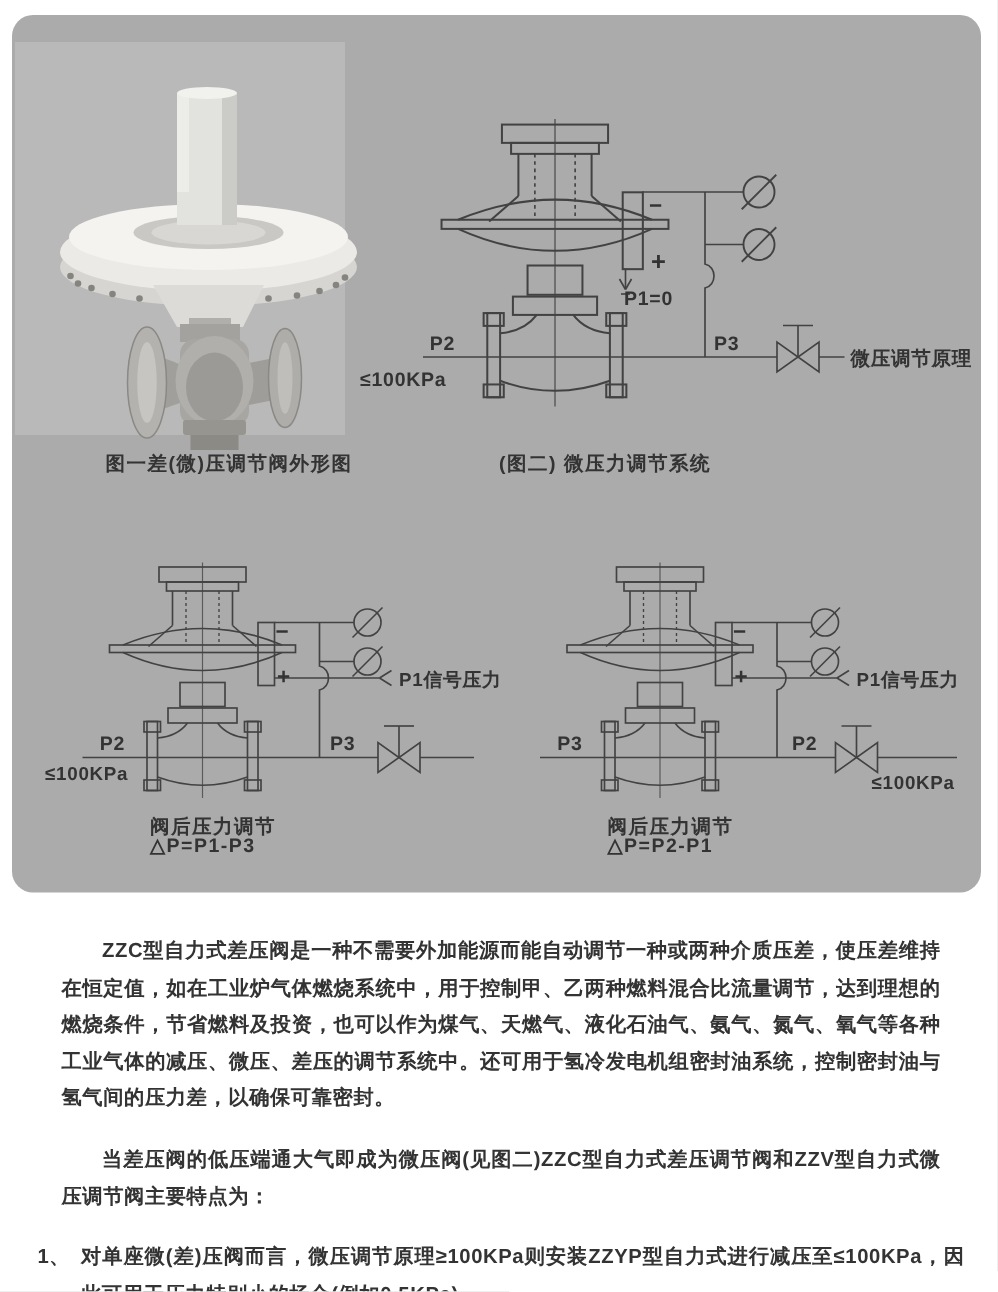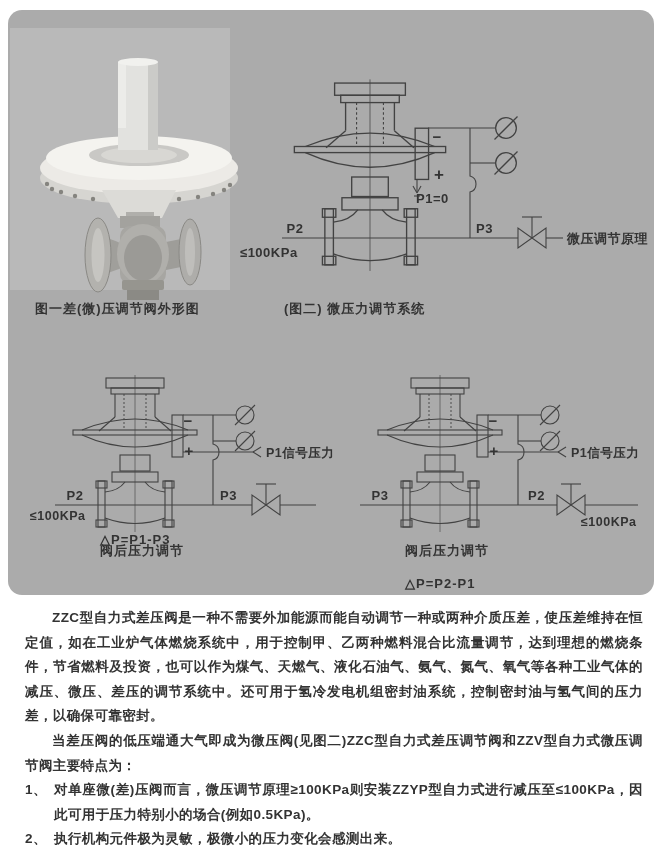--- a/index.html
+++ b/index.html
@@ -11,24 +11,24 @@
   
   .dln, #reg-valve *, #gauge *, #globe *{stroke:#424242;fill:none;stroke-width:1.1}
   #reg-valve .cl{stroke-width:0.8;stroke:#5a5a5a}
   #reg-valve .spr{stroke-dasharray:2,2;stroke-width:0.9}
   text{font-family:"Liberation Sans",sans-serif;font-weight:bold;fill:#333333}
   .f13{font-size:13px;letter-spacing:.5px}
   .f12{font-size:12.5px;letter-spacing:.5px}
   .f15{font-size:15px}
   .f17{font-size:17px}
   .cap{position:absolute;font-size:13px;font-weight:bold;color:#333333;letter-spacing:1px;white-space:nowrap}
-  .cap.center{text-align:left}
+  .cap.center{text-align:right}
   .bodytext{position:absolute;left:25px;top:606px;width:618px;font-size:13.5px;font-weight:bold;
             color:#333333;line-height:24.6px;text-align:justify;letter-spacing:.4px}
-  .bodytext p{margin:0;text-indent:2em}
+  .bodytext p{margin:16px;text-indent:2em}
   .item{display:flex}
   .item .marker{flex:0 0 29px}
   .item .txt{flex:1;text-align:justify}
 </style>
 </head>
 <body>
 
 <div class="page">
 
   <svg width="0" height="0" style="position:absolute">
@@ -192,24 +192,24 @@
     <text class="f13" x="380" y="500" text-anchor="middle">P3</text>
     <text class="f13" x="528" y="500">P2</text>
     <text class="f12" x="581" y="526">≤100KPa</text>
     <text class="f12" x="571" y="457">P1信号压力</text>
   </svg>
 
   <div class="cap center" style="left:35px;top:300px;width:200px">图一差(微)压调节阀外形图</div>
   <div class="cap center" style="left:284px;top:300px;width:190px">(图二) 微压力调节系统</div>
 
   <div class="cap" style="left:100px;top:542px">阀后压力调节</div>
-  <div class="cap" style="left:100px;top:532px">△P=P1-P3</div>
+  <div class="cap" style="left:100px;top:556px">△P=P1-P3</div>
 
   <div class="cap" style="left:405px;top:542px">阀后压力调节</div>
-  <div class="cap" style="left:405px;top:576px">△P=P2-P1</div>
+  <div class="cap" style="left:405px;top:556px">△P=P2-P1</div>
 
 
   <div class="bodytext">
     <p>ZZC型自力式差压阀是一种不需要外加能源而能自动调节一种或两种介质压差，使压差维持在恒定值，如在工业炉气体燃烧系统中，用于控制甲、乙两种燃料混合比流量调节，达到理想的燃烧条件，节省燃料及投资，也可以作为煤气、天燃气、液化石油气、氨气、氮气、氧气等各种工业气体的减压、微压、差压的调节系统中。还可用于氢冷发电机组密封油系统，控制密封油与氢气间的压力差，以确保可靠密封。</p>
     <p>当差压阀的低压端通大气即成为微压阀(见图二)ZZC型自力式差压调节阀和ZZV型自力式微压调节阀主要特点为：</p>
     <div class="item">
       <div class="marker">1、</div>
       <div class="txt">对单座微(差)压阀而言，微压调节原理≥100KPa则安装ZZYP型自力式进行减压至≤100KPa，因此可用于压力特别小的场合(例如0.5KPa)。</div>
     </div>
     <div class="item">

